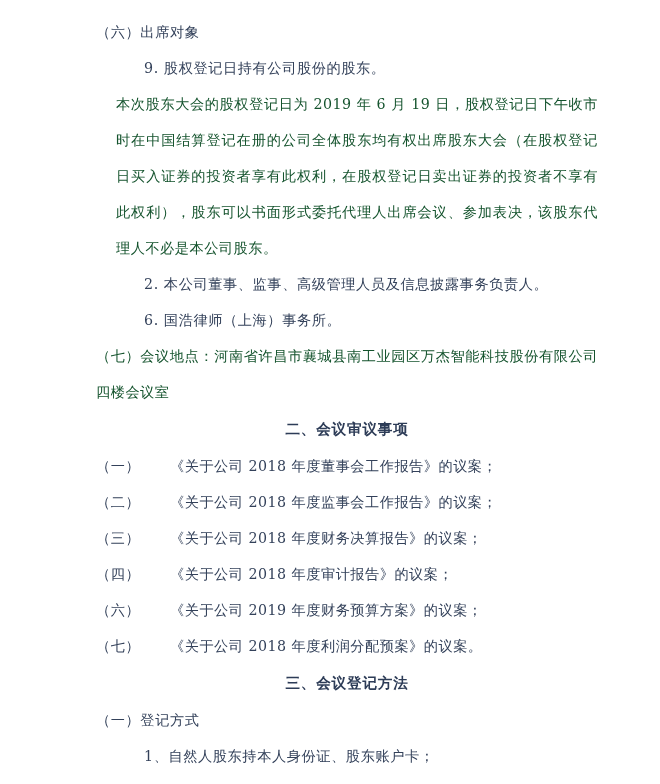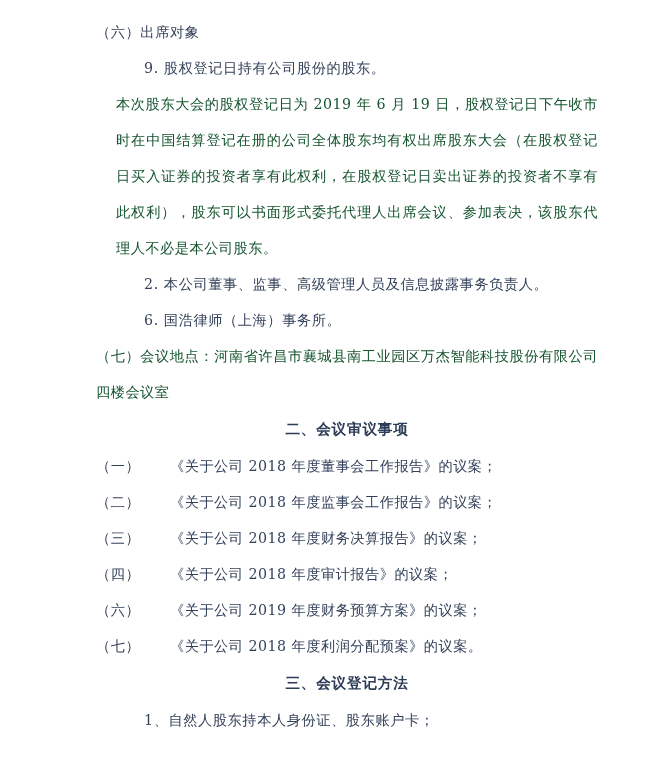--- a/index.html
+++ b/index.html
@@ -102,16 +102,17 @@
     <div class="agenda-row indent1">
       <span class="agenda-num">（六）</span><span class="agenda-text">《关于公司 2019 年度财务预算方案》的议案；</span>
     </div>
     <div class="agenda-row indent1">
       <span class="agenda-num">（七）</span><span class="agenda-text">《关于公司 2018 年度利润分配预案》的议案。</span>
     </div>
   </div>
 
   <div class="section-title indent1">三、会议登记方法</div>
 
+  <div class="line indent1">（一）登记方式</div>
 
   <div class="line indent3">1、自然人股东持本人身份证、股东账户卡；</div>
 
 </div>
 
 </body></html>

